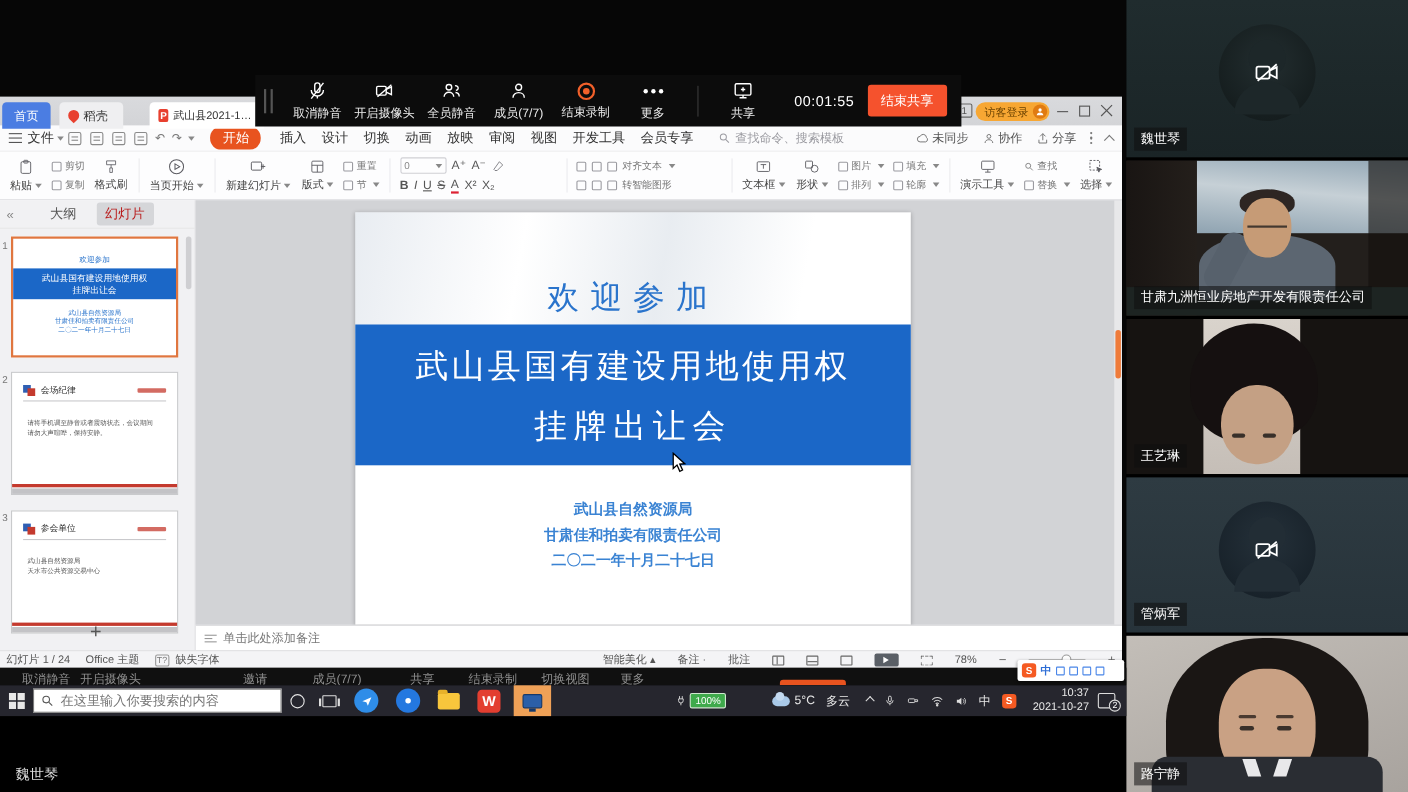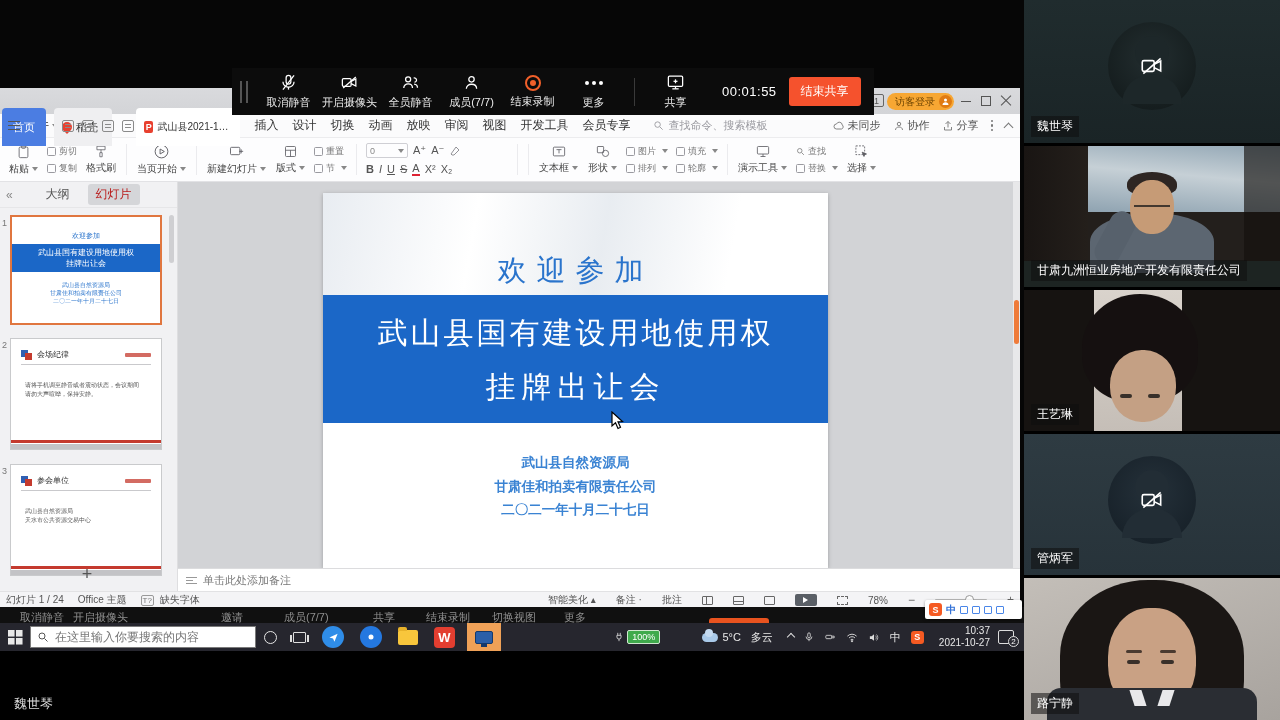--- a/index.html
+++ b/index.html
@@ -23,21 +23,21 @@
   .rec-ring { width:16px; height:16px; border:2px solid #f2602a; border-radius:50%; display:flex; align-items:center; justify-content:center; }
   .rec-dot { width:6px; height:6px; background:#f2602a; border-radius:50%; }
   .dots3 { display:flex; gap:3px; align-items:center; height:19px; }
   .dots3 i { width:4px; height:4px; border-radius:50%; background:#fff; }
 
   
   #wps { position:absolute; left:0; top:88px; width:1020px; height:519px; background:#fff; z-index:5; }
 
   
   #tabbar { position:relative; height:26px; background:linear-gradient(180deg,#d9dadd,#d3d4d7); }
-  .wtab { position:absolute; top:20px; height:38px; display:flex; align-items:center; padding:0 8px;
+  .wtab { position:absolute; top:5px; height:24px; display:flex; align-items:center; padding:0 8px;
     font-size:11px; border-radius:4px 4px 0 0; cursor:pointer; }
   #tab-home { left:2px; width:44px; background:#4b7de2; color:#fff; justify-content:center; }
   #tab-docer { left:54px; width:58px; background:#efeff1; color:#333; }
   #tab-file { left:136px; width:104px; background:#fff; color:#333; }
   .flame { width:10px; height:10px; background:#e8402f; border-radius:50% 50% 50% 0; transform:rotate(-45deg); margin-right:4px; }
   .pbox { width:12px; height:12px; background:#e8402f; color:#fff; font-size:9px; font-weight:bold;
     display:flex; align-items:center; justify-content:center; border-radius:2px; margin-right:4px; }
   .ellip { white-space:nowrap; overflow:hidden; text-overflow:ellipsis; }
   #win-num { position:absolute; right:136px; top:6px; width:15px; height:13px; border:1px solid #666;
     font-size:9px; color:#555; display:flex; align-items:center; justify-content:center; border-radius:2px; }
@@ -53,21 +53,21 @@
   #btn-close::before { transform:rotate(45deg);} #btn-close::after { transform:rotate(-45deg);}
 
   
   #menurow { height:24px; background:#fbfbfc; border-bottom:1px solid #ececee; display:flex; align-items:center; padding:0 8px; font-size:12px; color:#333; }
   .hamb { width:12px; height:9px; border-top:1.5px solid #555; border-bottom:1.5px solid #555; position:relative; margin-right:5px; }
   .hamb::after { content:""; position:absolute; left:0; right:0; top:2.5px; border-top:1.5px solid #555; }
   .caret { width:0; height:0; border-left:3.5px solid transparent; border-right:3.5px solid transparent; border-top:4px solid #888; margin-left:3px; }
   .mini-doc { width:12px; height:12px; border:1px solid #8a8a8a; border-radius:2px; margin:0 4px; position:relative; }
   .mini-doc::after { content:""; position:absolute; left:2px; right:2px; top:3px; border-top:1px solid #8a8a8a; box-shadow:0 3px 0 #8a8a8a; }
   .uarrow { font-size:11px; color:#777; margin:0 3px; }
-  #start-pill { background:#e8531f; color:#0f172a; border-radius:10px; padding:2px 11px; margin:0 10px 0 14px; font-size:12px; cursor:pointer; }
+  #start-pill { background:#e8531f; color:#ffffff; border-radius:10px; padding:2px 11px; margin:0 10px 0 14px; font-size:12px; cursor:pointer; }
   .menu-item { margin:0 7px; cursor:pointer; white-space:nowrap; }
   .cmd-search { display:flex; align-items:center; color:#9a9aa0; font-size:11px; margin-left:16px; }
   .mr-right { margin-left:auto; display:flex; align-items:center; color:#555; font-size:11px; gap:12px; }
   .mr-ic { display:flex; align-items:center; gap:3px; cursor:pointer; white-space:nowrap; }
   .vdots { display:inline-flex; flex-direction:column; gap:2px; }
   .vdots i { width:2.5px; height:2.5px; background:#777; border-radius:50%; }
   .chev-up { width:7px; height:7px; border-left:1.5px solid #777; border-top:1.5px solid #777; transform:rotate(45deg); margin-top:3px; }
 
   
   #ribbon { height:44px; background:#fdfdfe; border-bottom:1px solid #e2e2e5; display:flex; align-items:stretch; padding:2px 4px; overflow:hidden; }
@@ -485,20 +485,39 @@
             <span class="fbtn" style="font-weight:bold;">B</span>
             <span class="fbtn" style="font-style:italic;">I</span>
             <span class="fbtn u">U</span>
             <span class="fbtn s">S</span>
             <span class="fbtn" style="border-bottom:2px solid #d23;">A</span>
             <span class="fbtn">X²</span>
             <span class="fbtn">X₂</span>
           </div>
         </div>
         <div class="rsep"></div>
+        <div class="rcol" style="min-width:140px;">
+          <div class="fontrow">
+            <span class="sq"></span>
+            <span class="sq"></span>
+            <span class="sq"></span>
+            <span class="rrow">
+                <span>对齐文本</span>
+                <span class="caret"></span>
+              </span>
+          </div>
+          <div class="fontrow">
+            <span class="sq"></span>
+            <span class="sq"></span>
+            <span class="sq"></span>
+            <span class="rrow">
+                <span>转智能图形</span>
+              </span>
+          </div>
+        </div>
         <div class="rsep"></div>
         <div class="rbig">
           <svg width="16" height="15" viewBox="0 0 24 24" class="rico">
               <rect x="3" y="5" width="18" height="14" rx="1.5"></rect>
               <line x1="8" y1="9" x2="16" y2="9"></line>
               <line x1="12" y1="9" x2="12" y2="15"></line>
             </svg>
           <span class="lbl">
               <span>文本框</span>
               <span class="caret"></span>

